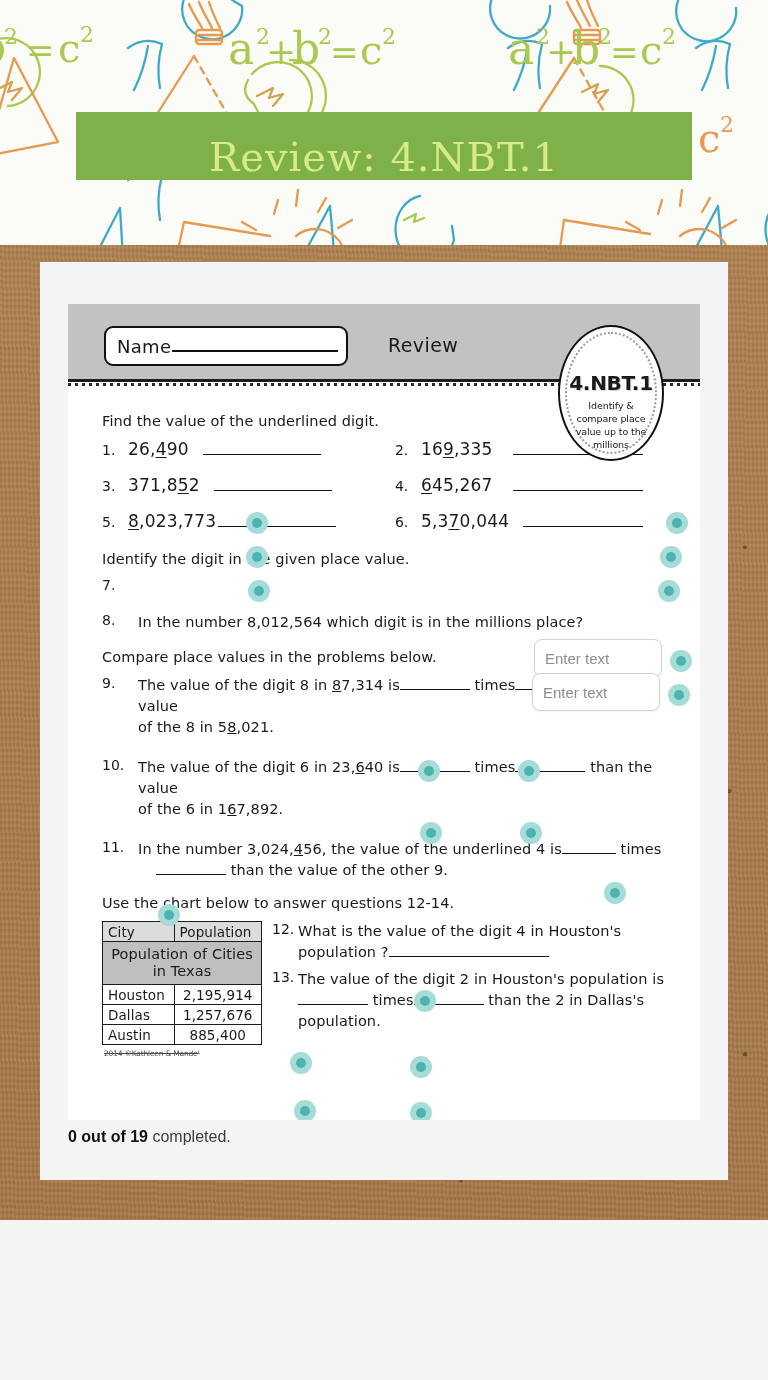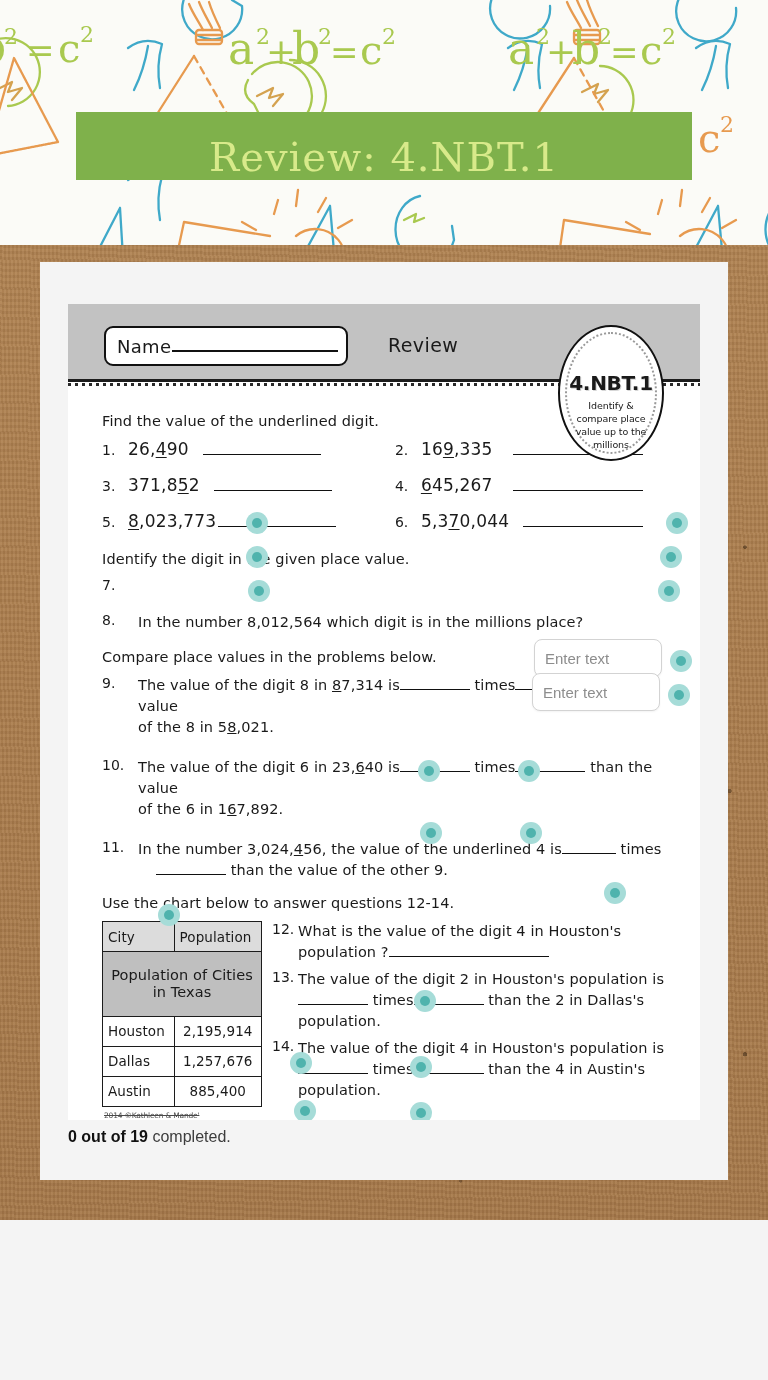--- a/index.html
+++ b/index.html
@@ -541,28 +541,20 @@
             </span>
           </div>
           <div class="cmp-item">
             <span class="pnum">13.</span>
             <span class="cmp-body">
               <span>The value of the digit 2 in Houston's population is</span><br>
               <span class="fill-m"></span> <span>times</span><span class="fill-m"></span>
               <span>than the 2 in Dallas's population.</span>
             </span>
           </div>
-          <div class="cmp-item">
-            <span class="pnum">14.</span>
-            <span class="cmp-body">
-              <span>The value of the digit 4 in Houston's population is</span><br>
-              <span class="fill-m"></span> <span>times</span><span class="fill-m"></span>
-              <span>than the 4 in Austin's population.</span>
-            </span>
-          </div>
         </div>
       </div>
 
     </div>
 
     <div class="dot" style="left:178px;top:208px"></div>
     <div class="dot" style="left:598px;top:208px"></div>
     <div class="dot" style="left:178px;top:242px"></div>
     <div class="dot" style="left:592px;top:242px"></div>
     <div class="dot" style="left:180px;top:276px"></div>

